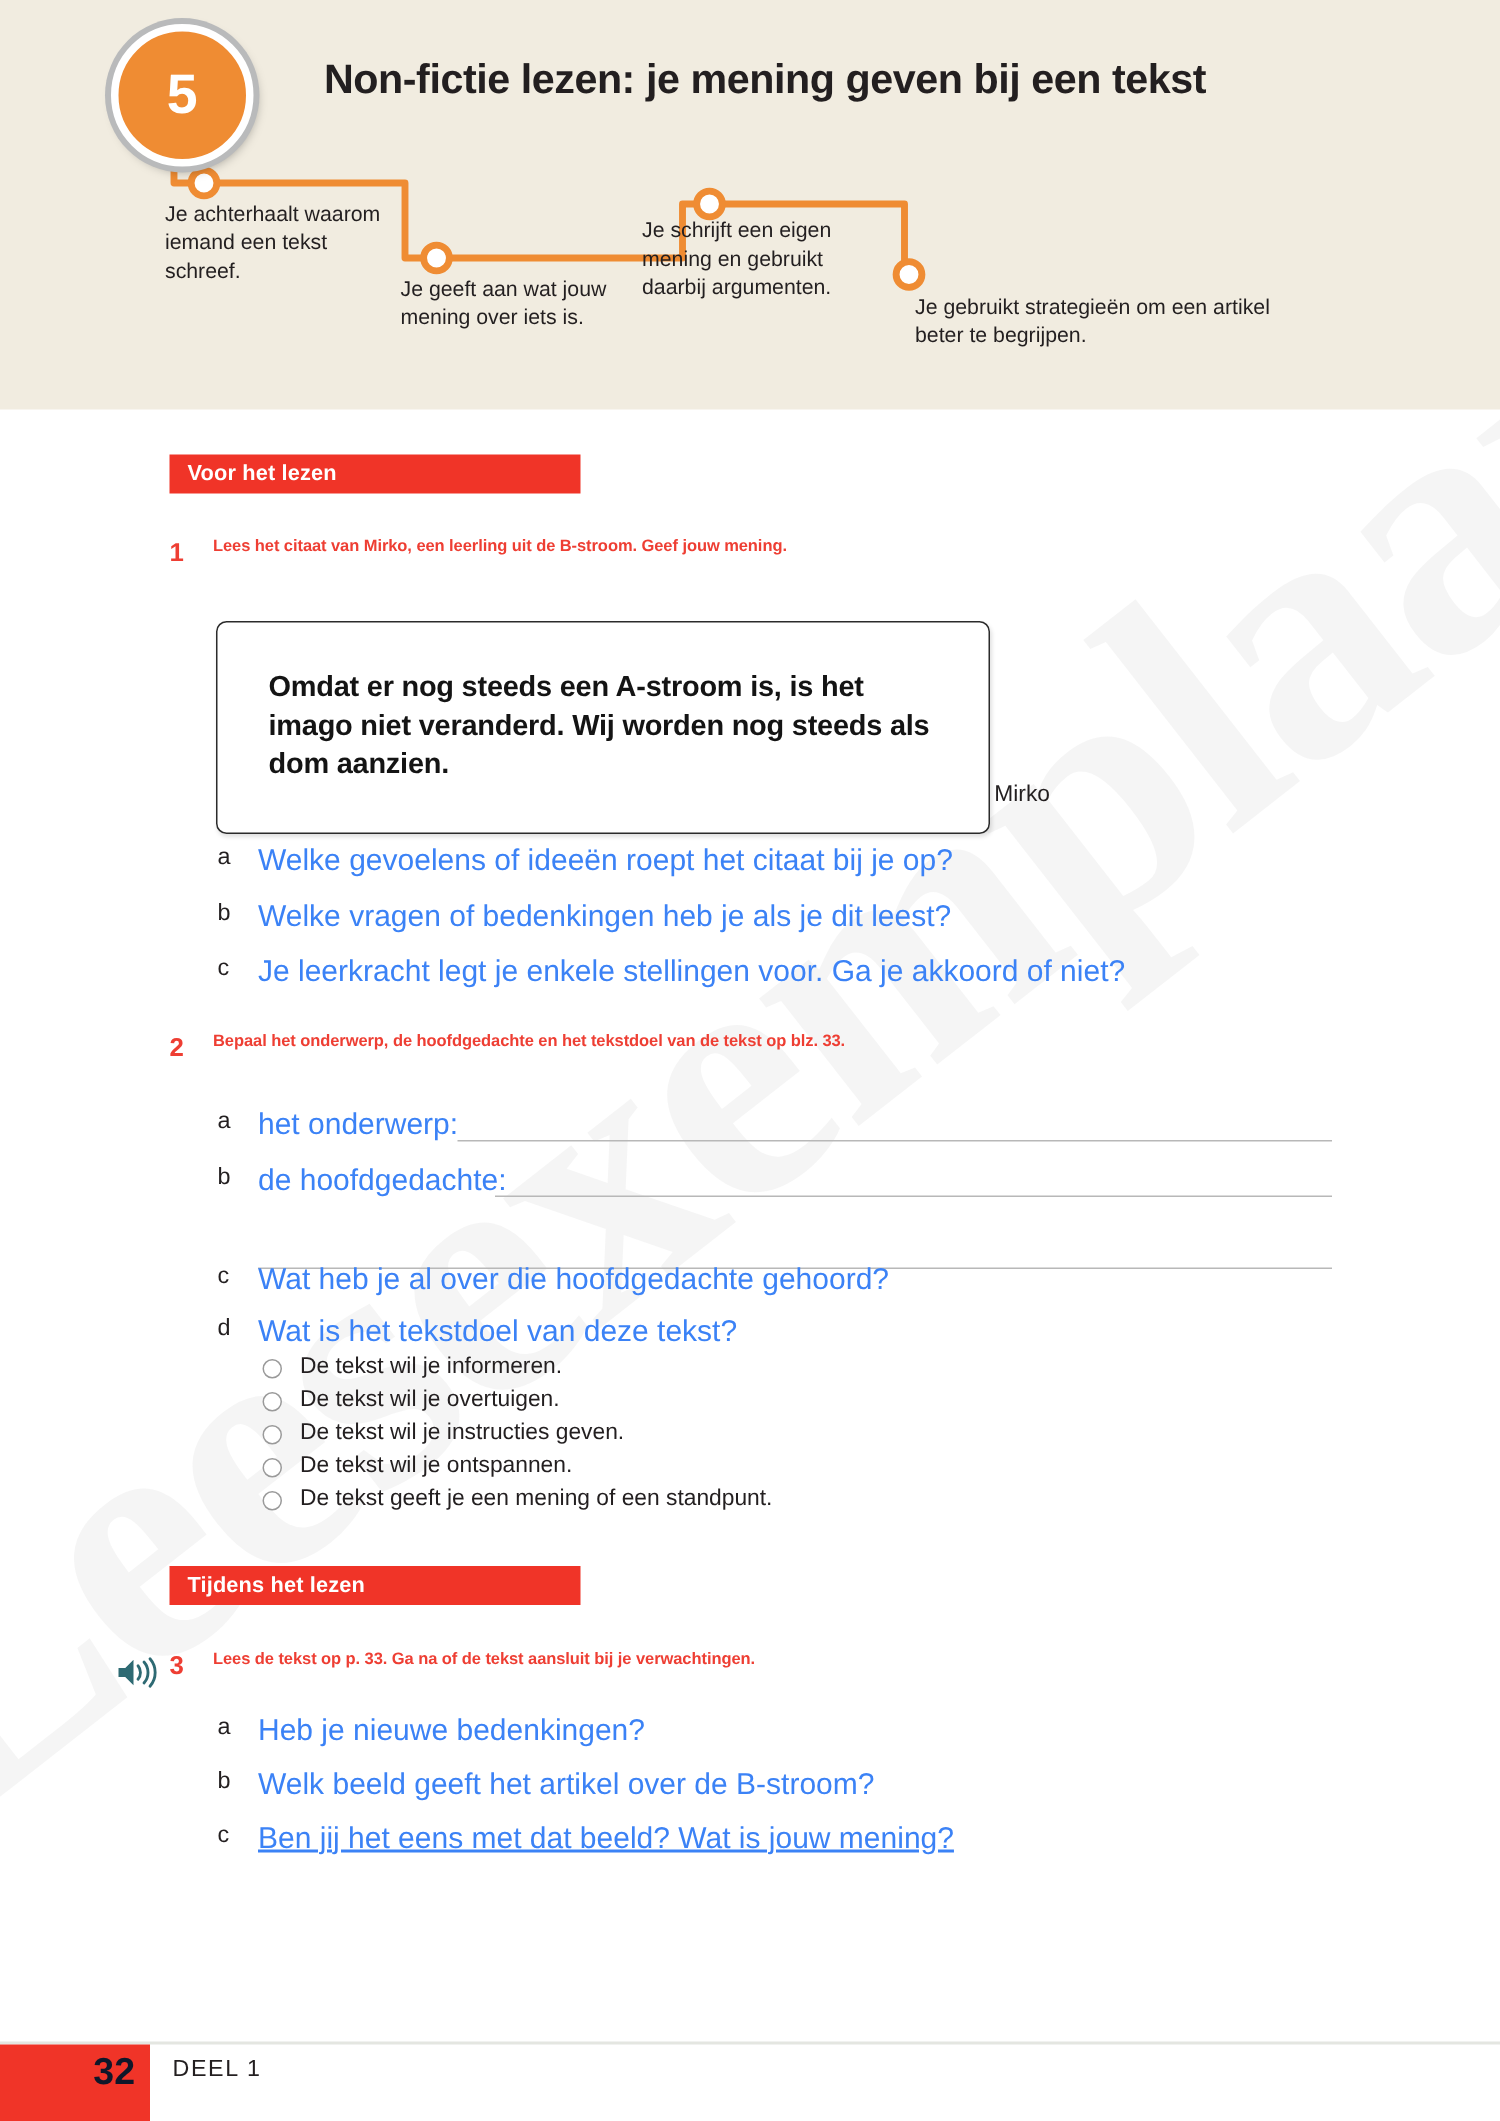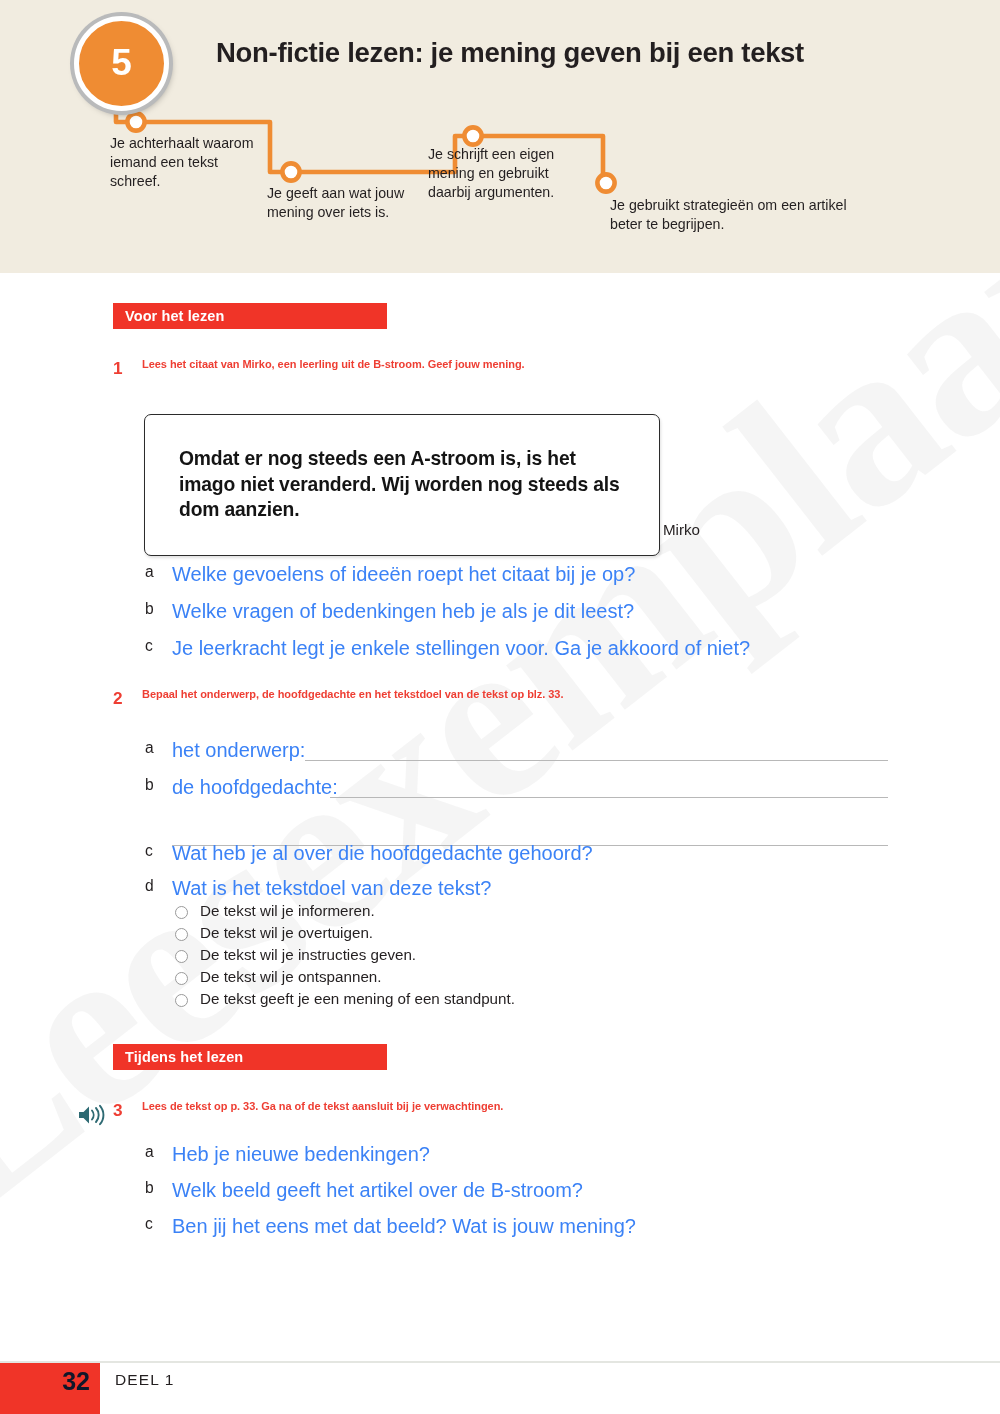--- a/index.html
+++ b/index.html
@@ -356,21 +356,21 @@
   <div class="ex-num" style="left:113px; top:827px;">3</div>
   <div class="ex-head" style="left:142px; top:827px;">Lees de tekst op p. 33. Ga na of de tekst aansluit bij je verwachtingen.</div>
 
   <div class="sub-letter" style="left:145px; top:870px;">a</div>
   <div class="sub" style="left:172px; top:870px;">Heb je nieuwe bedenkingen?</div>
 
   <div class="sub-letter" style="left:145px; top:906px;">b</div>
   <div class="sub" style="left:172px; top:906px;">Welk beeld geeft het artikel over de B-stroom?</div>
 
   <div class="sub-letter" style="left:145px; top:942px;">c</div>
-  <div class="sub" style="left:172px; top:942px;">Ben jij het eens met dat beeld? Wat is jouw mening?</div>
+  <div class="sub" style="left:172px; top:942px;text-decoration:underline;">Ben jij het eens met dat beeld? Wat is jouw mening?</div>
 
 </div>
 
 <svg class="audio-icon" viewBox="0 0 30 24" xmlns="http://www.w3.org/2000/svg">
   <path d="M2 9 L6.5 9 L12 3.5 L12 20.5 L6.5 15 L2 15 Z" fill="#2e6a73"></path>
   <path d="M15 7.5 A7 7 0 0 1 15 16.5" fill="none" stroke="#2e6a73" stroke-width="1.9" stroke-linecap="round"></path>
   <path d="M19 5 A10.5 10.5 0 0 1 19 19" fill="none" stroke="#2e6a73" stroke-width="1.9" stroke-linecap="round"></path>
   <path d="M23 2.8 A14 14 0 0 1 23 21.2" fill="none" stroke="#2e6a73" stroke-width="1.9" stroke-linecap="round"></path>
 </svg>
 

